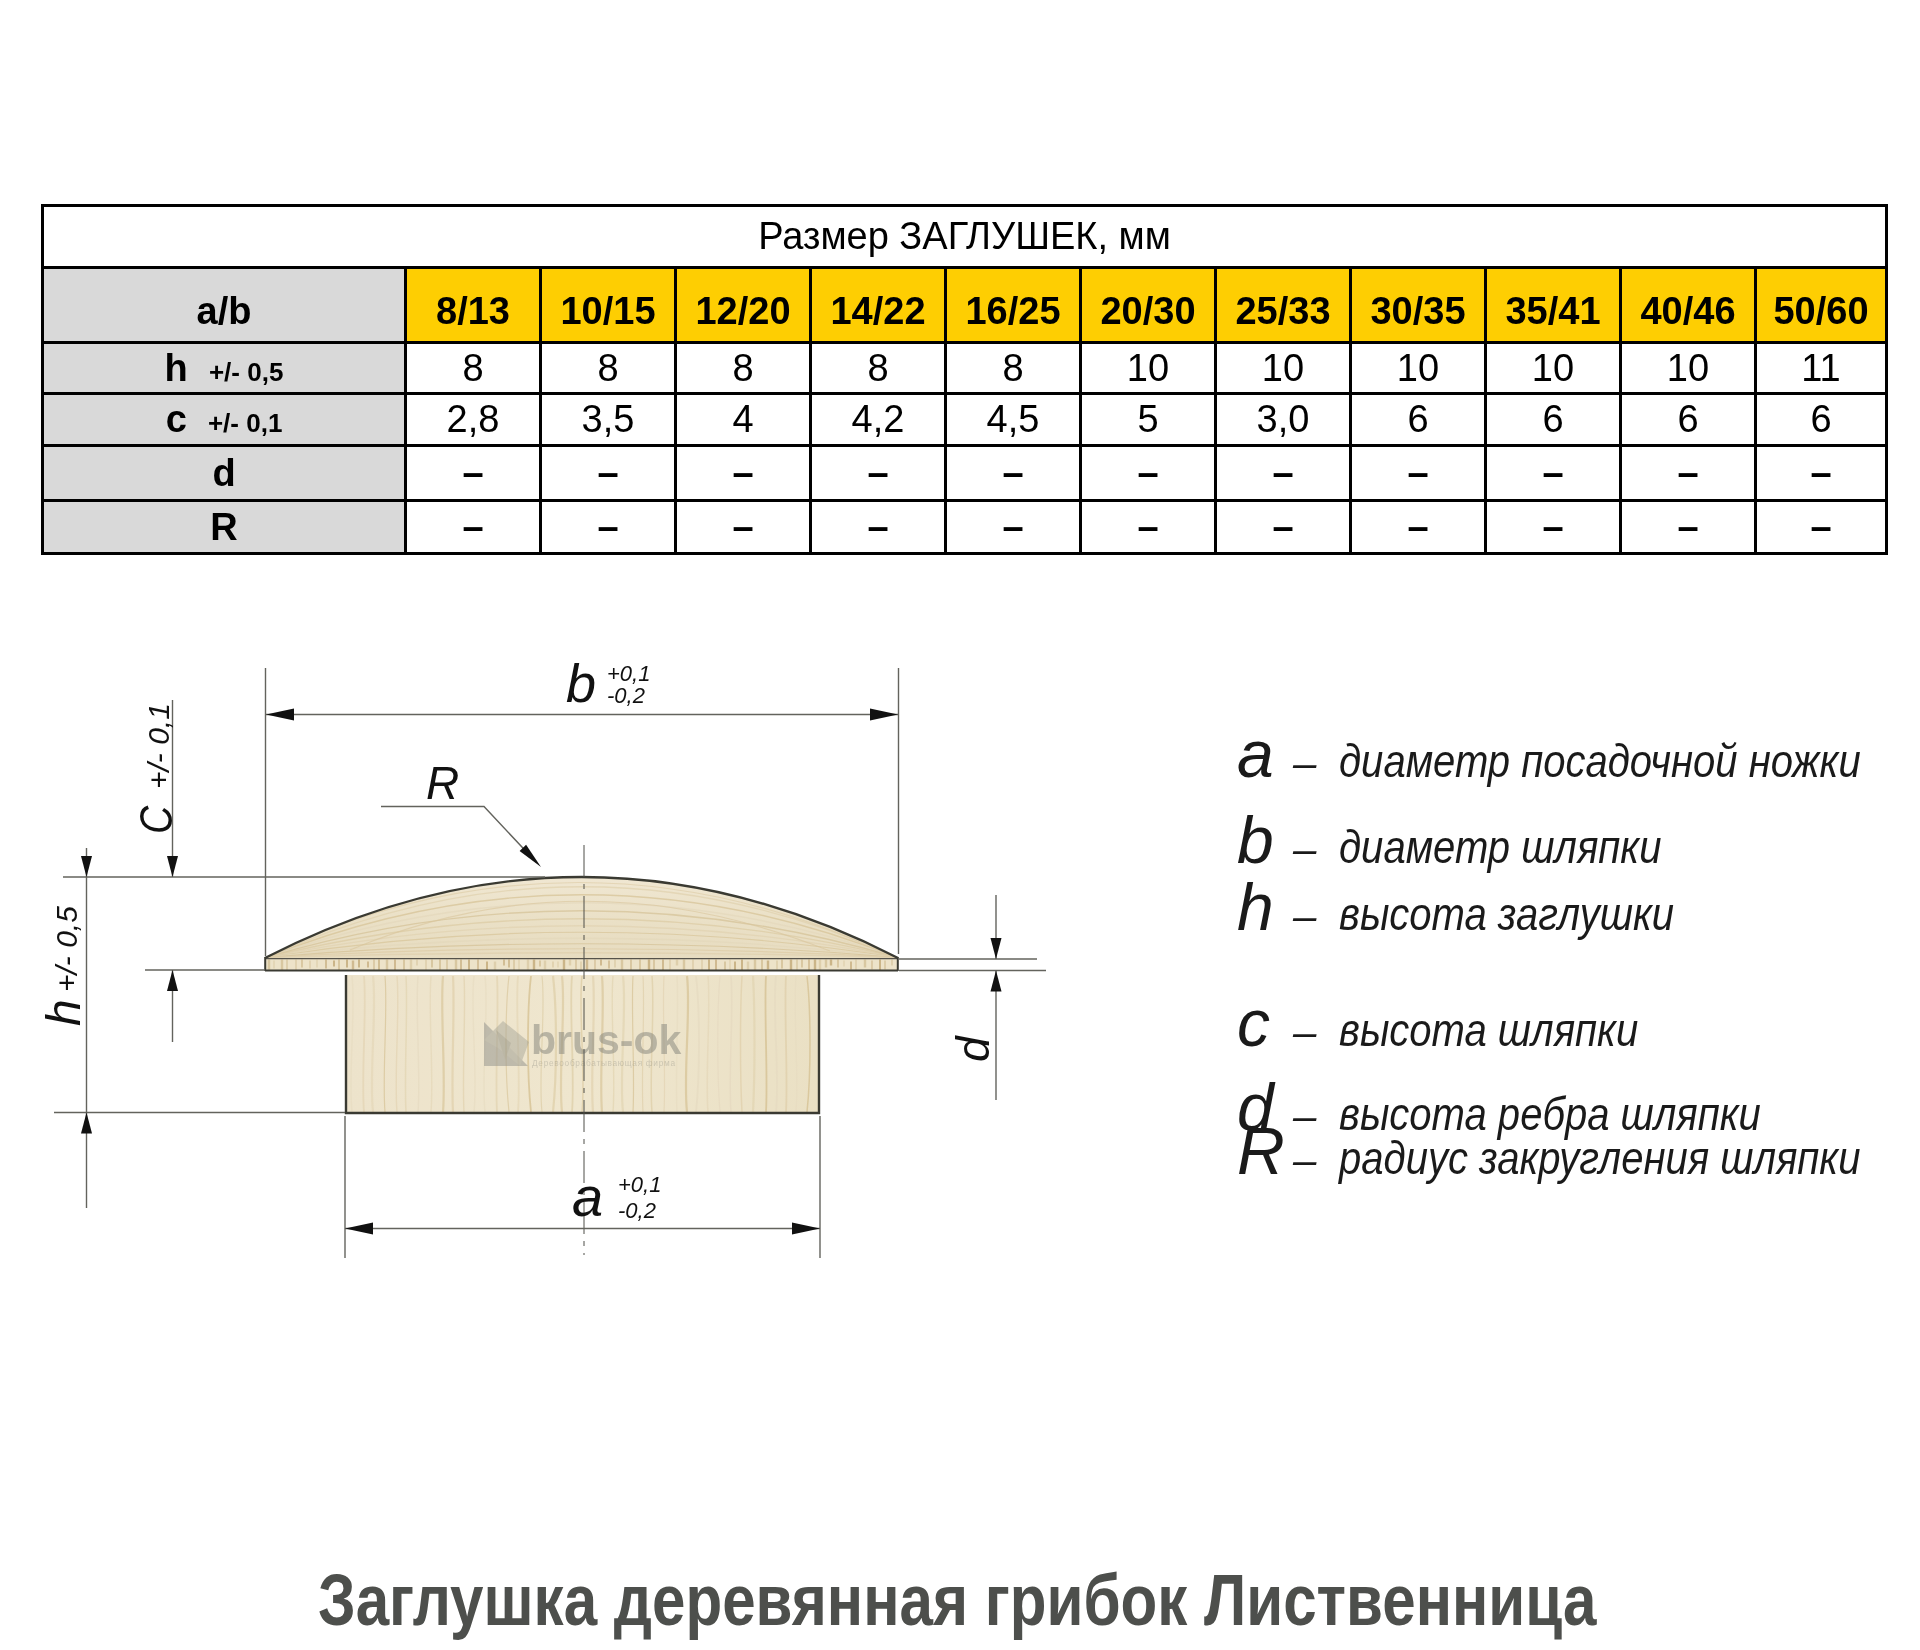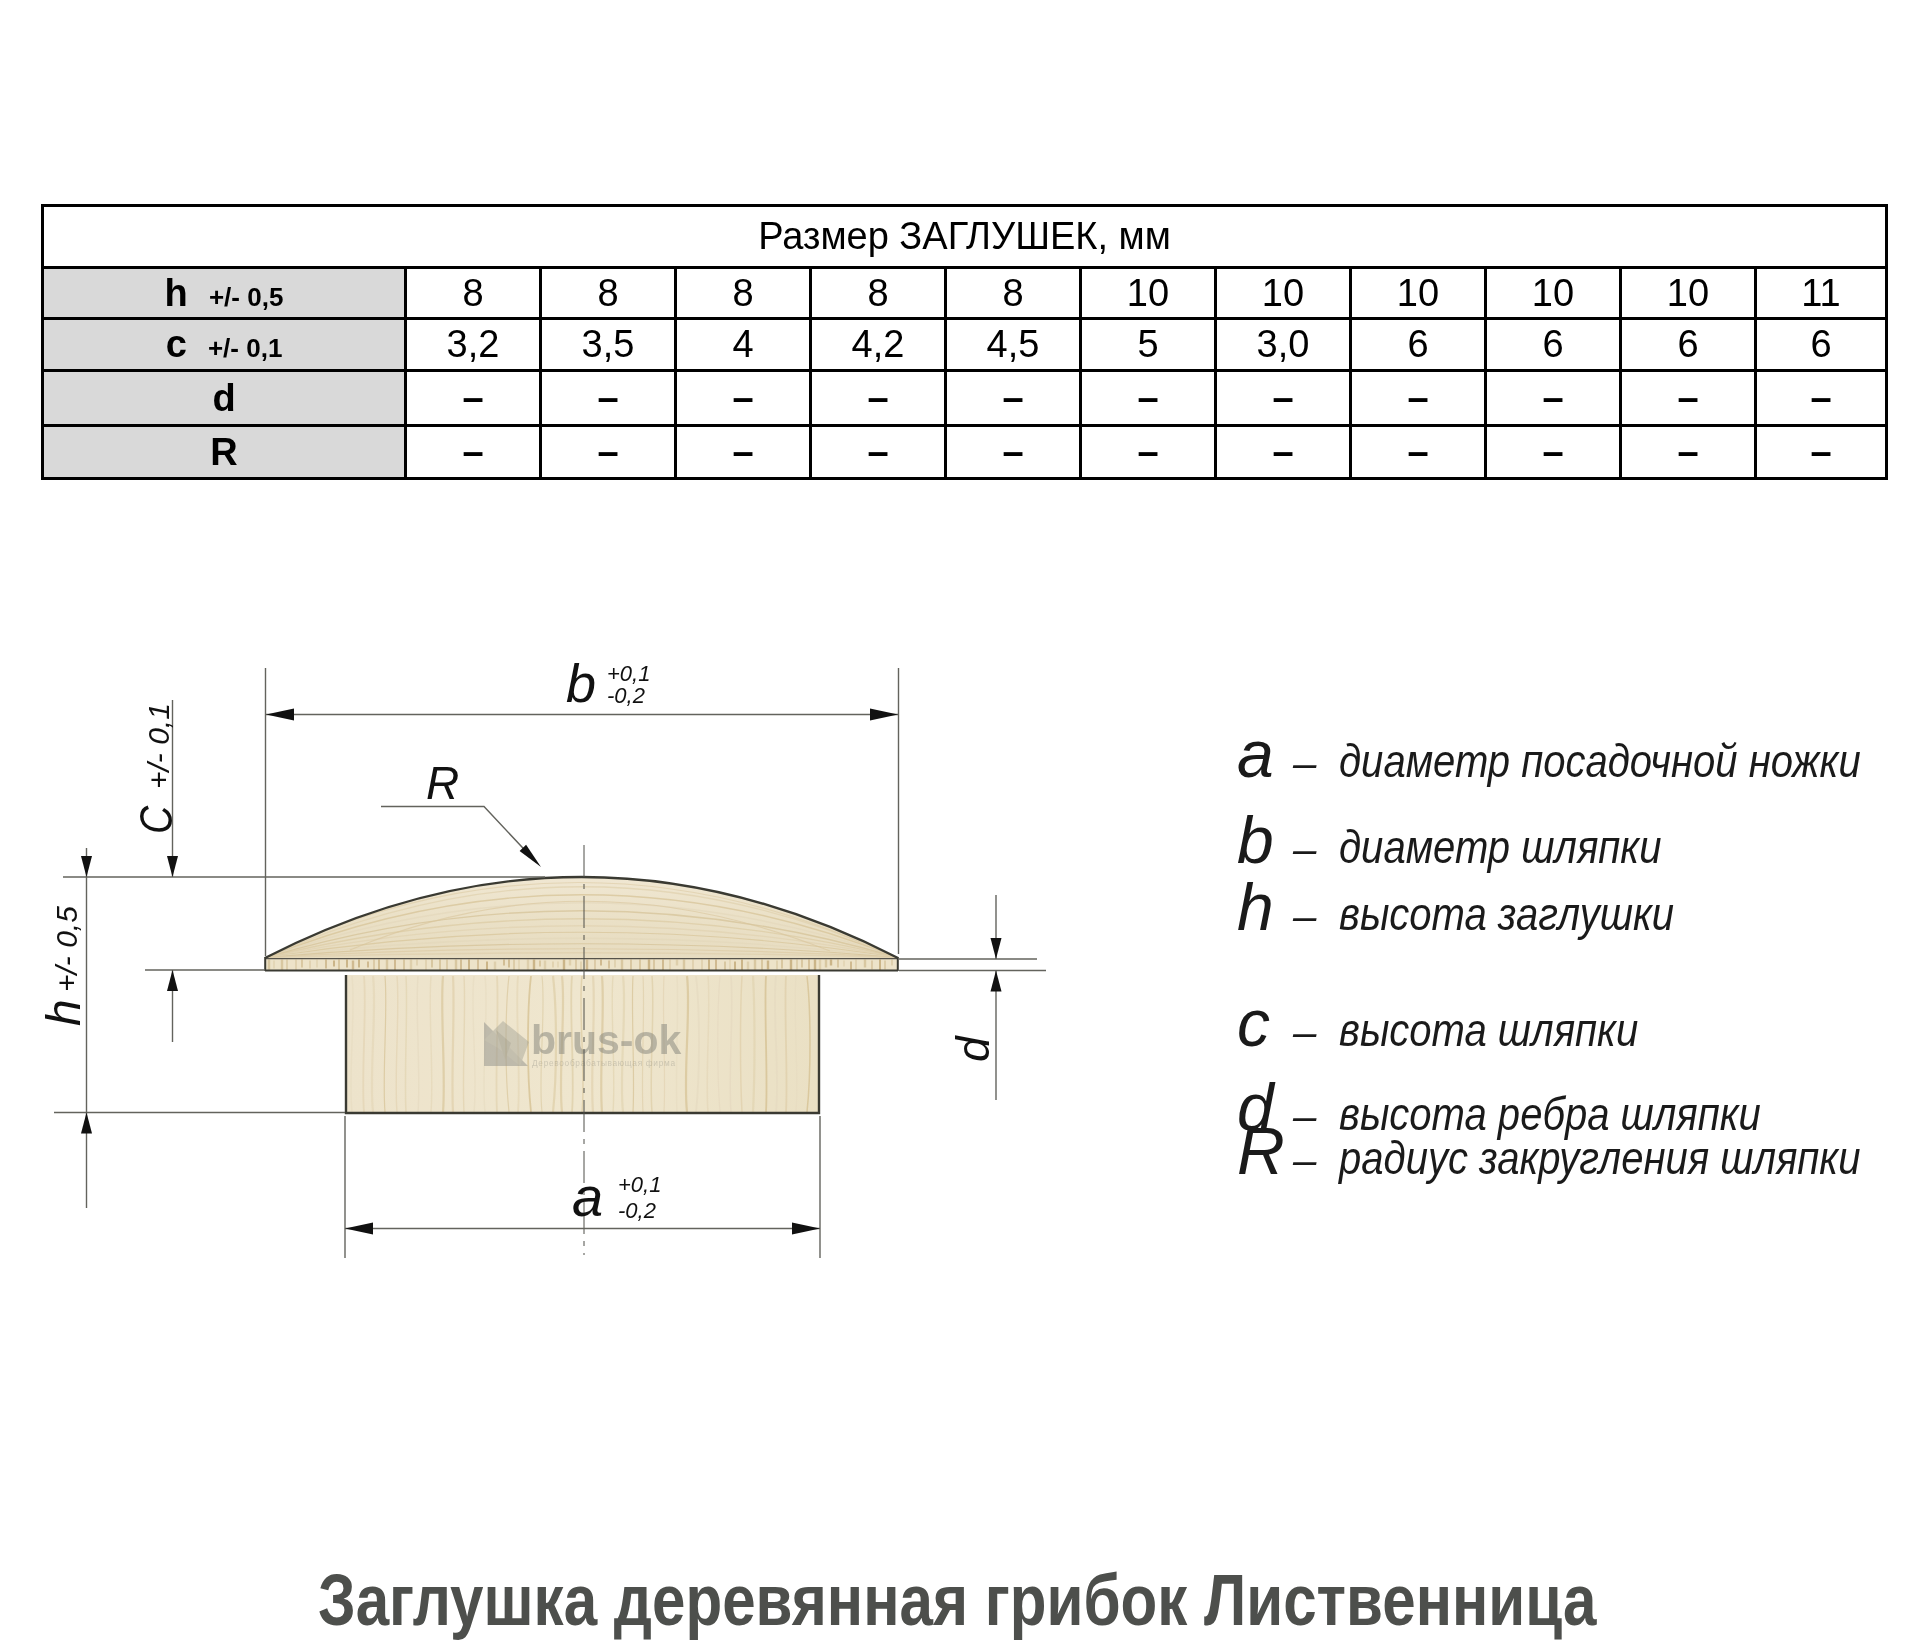--- a/index.html
+++ b/index.html
@@ -35,37 +35,51 @@
       <col style="width:135px">
       <col style="width:135px">
     <col style="width:135px">
       <col style="width:135px">
       <col style="width:131px">
   </colgroup>
   <tbody>
       <tr style="height:62px">
         <td class="title" colspan="12">Размер ЗАГЛУШЕК, мм</td>
       </tr>
+  <tr style="height:75px" class="hdr">
+    <td class="lab">a/b</td>
+    <td class="yel">8/13</td>
+        <td class="yel">10/15</td>
+        <td class="yel">12/20</td>
+        <td class="yel">14/22</td>
+    <td class="yel">16/25</td>
+        <td class="yel">20/30</td>
+        <td class="yel">25/33</td>
+        <td class="yel">30/35</td>
+    <td class="yel">35/41</td>
+        <td class="yel">40/46</td>
+        <td class="yel">50/60</td>
+  </tr>
   <tr style="height:51px">
     <td class="lab" style="font-size:38px">h&nbsp;&nbsp;<span class="tol">+/- 0,5</span></td>
     <td>8</td>
         <td>8</td>
         <td>8</td>
         <td>8</td>
         <td>8</td>
         <td>10</td>
         <td>10</td>
         <td>10</td>
         <td>10</td>
         <td>10</td>
         <td>11</td>
   </tr>
   <tr style="height:52px">
     <td class="lab" style="font-size:38px">c&nbsp;&nbsp;<span class="tol">+/- 0,1</span></td>
-    <td>3,2</td>
+    <td>2,8</td>
         <td>3,5</td>
         <td>4</td>
         <td>4,2</td>
         <td>4,5</td>
         <td>5</td>
         <td>3,0</td>
         <td>6</td>
         <td>6</td>
         <td>6</td>
         <td>6</td>

